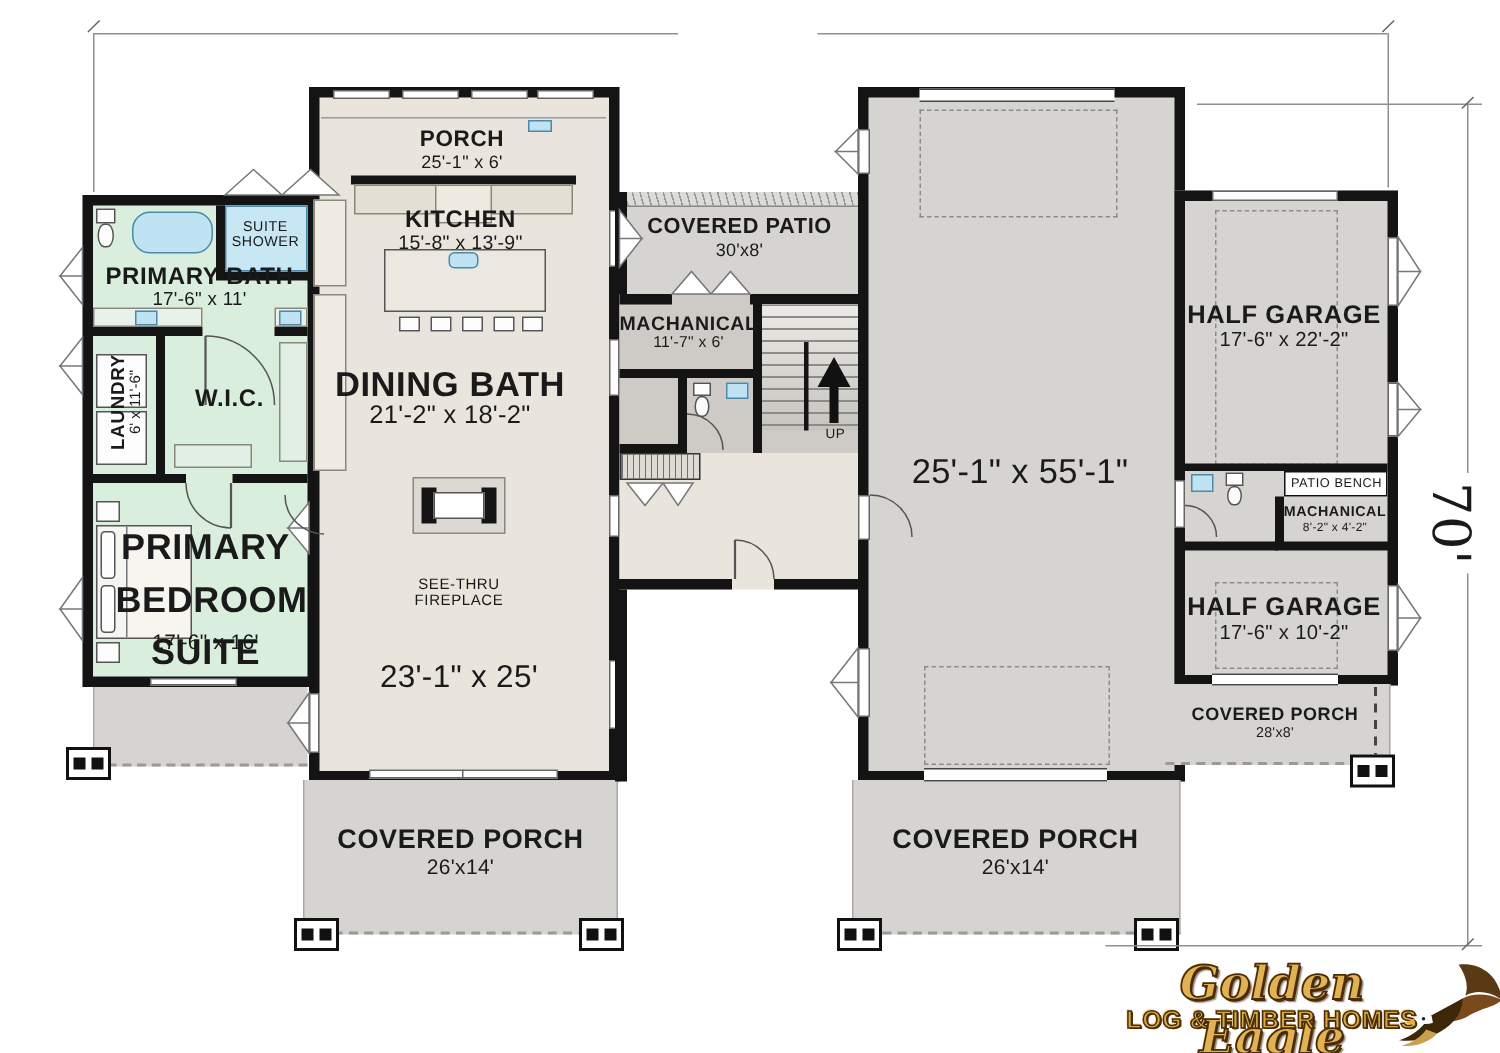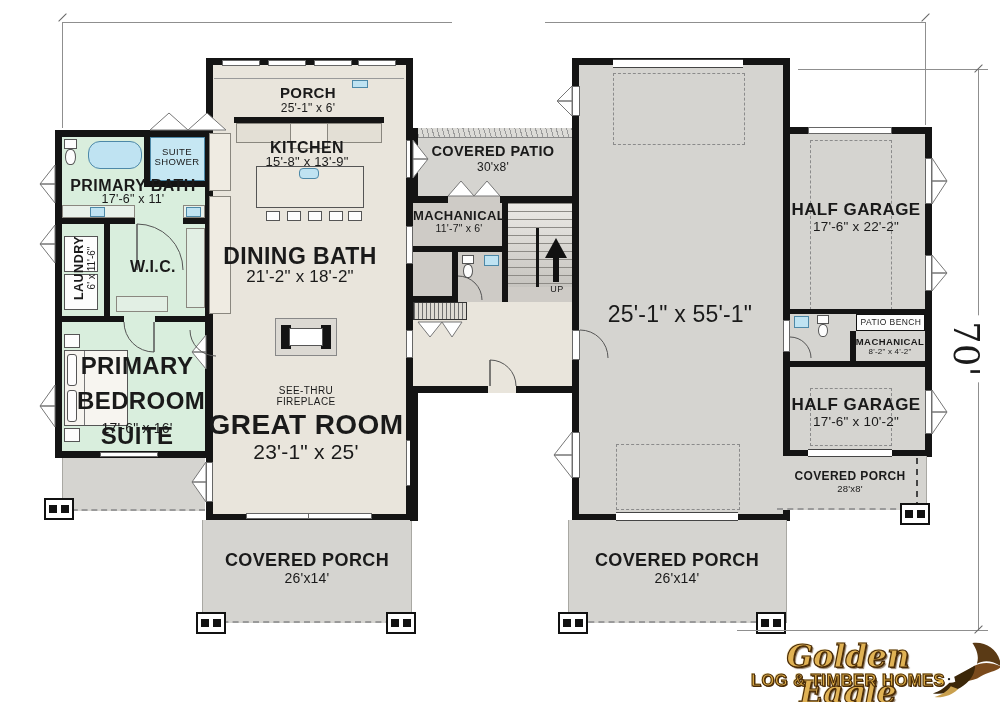--- a/index.html
+++ b/index.html
@@ -263,21 +263,20 @@
 
   <div class="lbl" style="left:308px;top:93px;font-size:15px;">PORCH</div>
   <div class="lbl dims" style="left:308px;top:108px;font-size:12px;">25'-1" x 6'</div>
 
   <div class="lbl" style="left:307px;top:148px;font-size:16px;">KITCHEN</div>
   <div class="lbl dims" style="left:307px;top:162px;font-size:13px;">15'-8" x 13'-9"</div>
 
   <div class="lbl" style="left:300px;top:256px;font-size:23px;">DINING BATH</div>
   <div class="lbl dims" style="left:300px;top:277px;font-size:17px;">21'-2" x 18'-2"</div>
 
-  <div class="lbl" style="left:306px;top:425px;font-size:28px;">GREAT ROOM</div>
   <div class="lbl dims" style="left:306px;top:452px;font-size:21px;">23'-1" x 25'</div>
 
   <div class="lbl" style="left:133px;top:186px;font-size:16px;">PRIMARY BATH</div>
   <div class="lbl dims" style="left:133px;top:200px;font-size:12.5px;">17'-6" x 11'</div>
 
   <div class="lbl wrap" style="left:177px;top:157px;font-size:9.5px;font-weight:normal;width:46px;white-space:normal;">SUITE SHOWER</div>
 
   <div class="abs" style="left:84px;top:268px;transform:translate(-50%,-50%) rotate(-90deg);text-align:center;">
     <div style="font-size:12.5px;font-weight:bold;letter-spacing:.5px;white-space:nowrap;">LAUNDRY</div>
     <div style="font-size:10px;white-space:nowrap;">6' x 11'-6"</div>

